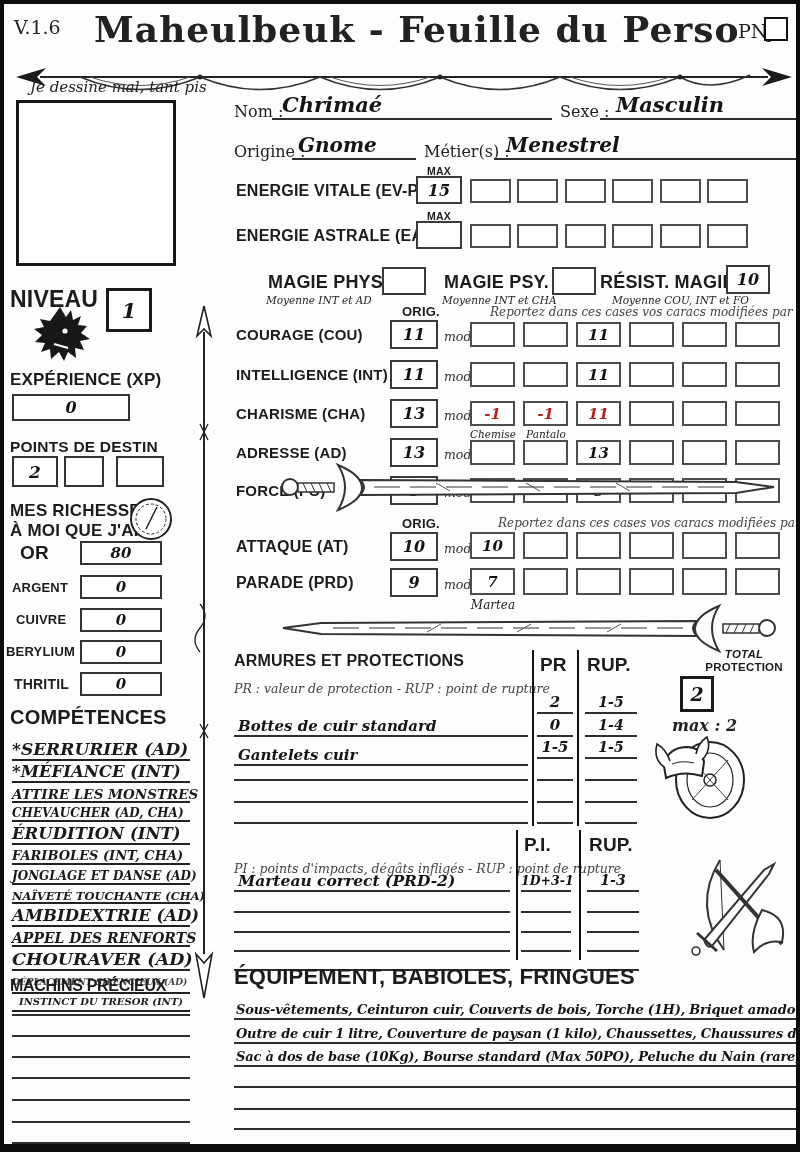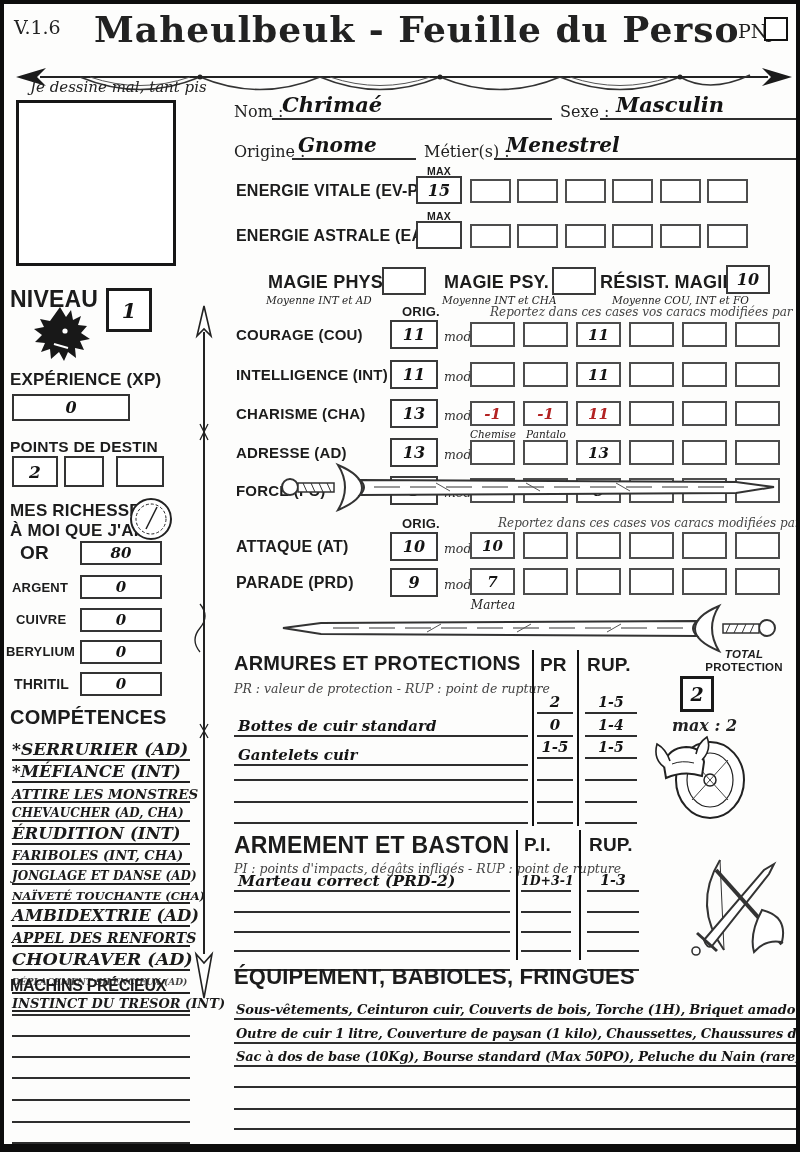--- a/index.html
+++ b/index.html
@@ -118,21 +118,21 @@
   <div class="sk" style="top:802px;height:16px;font-size:12px;"><span>CHEVAUCHER (AD, CHA)</span></div>
   <div class="sk" style="top:820px;height:21px;font-size:16.5px;"><span>ÉRUDITION (INT)</span></div>
   <div class="sk" style="top:844px;height:17px;font-size:13px;"><span>FARIBOLES (INT, CHA)</span></div>
   <div class="sk" style="top:865px;height:16px;font-size:12px;"><span>JONGLAGE ET DANSE (AD)</span></div>
   <div class="sk" style="top:885px;height:15px;font-size:11.5px;"><span>NAÏVETÉ TOUCHANTE (CHA)</span></div>
   <div class="sk" style="top:902px;height:21px;font-size:16.5px;"><span>AMBIDEXTRIE (AD)</span></div>
   <div class="sk" style="top:926px;height:17px;font-size:14px;"><span>APPEL DES RENFORTS</span></div>
   <div class="sk" style="top:945px;height:22px;font-size:17.5px;"><span>CHOURAVER (AD)</span></div>
   <div class="sk" style="top:973px;height:17px;font-size:9px;color:#444;"><span>DÉPLACEMENT SILENCIEUX (AD)</span></div>
   <div class="p" style="left:6px;top:973px;font-size:16px;letter-spacing:-0.3px;">MACHINS PRÉCIEUX</div>
-  <div class="sk" style="top:992px;height:16px;font-size:13px;text-align:center;"><span>INSTINCT DU TRESOR (INT)</span></div>
+  <div class="sk" style="top:992px;height:16px;font-size:10px;text-align:center;"><span>INSTINCT DU TRESOR (INT)</span></div>
 
   <div class="u" style="left:8px;top:992px;width:178px;height:20px;"></div>
   <div class="u" style="left:8px;top:1013px;width:178px;height:20px;"></div>
   <div class="u" style="left:8px;top:1034px;width:178px;height:20px;"></div>
   <div class="u" style="left:8px;top:1055px;width:178px;height:20px;"></div>
   <div class="u" style="left:8px;top:1077px;width:178px;height:20px;"></div>
   <div class="u" style="left:8px;top:1099px;width:178px;height:20px;"></div>
   <div class="u" style="left:8px;top:1120px;width:178px;height:20px;"></div>
 
   <div class="abs" style="left:184px;top:300px;">
@@ -397,21 +397,21 @@
         <rect x="22" y="22" width="36" height="9" fill="#fff" stroke="#333" stroke-width="1.5"></rect>
         <path d="M27,22 l4,9 M35,22 l4,9 M43,22 l4,9 M51,22 l4,9" stroke="#333" stroke-width="1"></path>
         <path d="M62,4 q14,22 0,45 q24,-10 24,-22 q0,-13 -24,-23 z" fill="#fff" stroke="#333" stroke-width="2"></path>
         <path d="M84,19 L460,21 L498,26 L460,32 L84,34 Q92,26 84,19 z" fill="#fff" stroke="#333" stroke-width="2"></path>
         <line x1="98" y1="26" x2="455" y2="26" stroke="#333" stroke-width="1" stroke-dasharray="26,10"></line>
         <path d="M160,22 l14,8 M250,22 l14,8 M340,22 l14,8" stroke="#555" stroke-width="1"></path>
       </g>
     </svg>
   </div>
 
-  <div class="p" style="left:230px;top:648px;font-size:20px;">ARMURES ET PROTECTIONS</div>
+  <div class="p" style="left:230px;top:648px;font-size:16px;">ARMURES ET PROTECTIONS</div>
   <div class="c ci" style="left:230px;top:677px;font-size:12.5px;color:#444;">PR : valeur de protection - RUP : point de rupture</div>
   <div class="vl" style="left:528px;top:646px;height:176px;"></div>
   <div class="vl" style="left:573px;top:646px;height:176px;"></div>
   <div class="p" style="left:536px;top:650px;font-size:19px;">PR</div>
   <div class="p" style="left:583px;top:650px;font-size:19px;">RUP.</div>
 
   <div class="u" style="left:533px;top:689px;width:36px;height:21px;text-align:center;">
     <span class="h" style="font-size:15px;">2</span></div>
   <div class="u" style="left:581px;top:689px;width:52px;height:21px;text-align:center;">
     <span class="h" style="font-size:14px;">1-5</span></div>
@@ -453,21 +453,20 @@
       <ellipse cx="58" cy="50" rx="34" ry="38" fill="#fff" stroke="#222" stroke-width="2"></ellipse>
       <ellipse cx="58" cy="50" rx="23" ry="27" fill="none" stroke="#222" stroke-width="1.2"></ellipse>
       <circle cx="58" cy="50" r="6" fill="#fff" stroke="#222" stroke-width="1.5"></circle>
       <path d="M40,30 l36,40 M76,30 l-36,40" stroke="#444" stroke-width="1"></path>
       <path d="M12,36 q3,-18 22,-19 q16,0 18,15 l-2,14 q-18,-6 -36,2 z" fill="#fff" stroke="#222" stroke-width="2"></path>
       <path d="M12,37 q-11,-8 -7,-23 q9,5 13,17 M50,30 q10,-10 5,-23 q-9,6 -11,17" fill="#fff" stroke="#222" stroke-width="1.6"></path>
       <path d="M20,34 q10,-4 22,-1" fill="none" stroke="#222" stroke-width="1"></path>
     </svg>
   </div>
 
-  <div class="p" style="left:230px;top:828px;font-size:23px;">ARMEMENT ET BASTON</div>
   <div class="c ci" style="left:230px;top:857px;font-size:12.5px;color:#444;">PI : points d'impacts, dégâts infligés - RUP : point de rupture</div>
   <div class="vl" style="left:512px;top:826px;height:130px;"></div>
   <div class="vl" style="left:575px;top:826px;height:130px;"></div>
   <div class="p" style="left:520px;top:830px;font-size:19px;">P.I.</div>
   <div class="p" style="left:585px;top:830px;font-size:19px;">RUP.</div>
 
   <div class="u" style="left:230px;top:867px;width:276px;height:21px;">
     <span class="h" style="font-size:15.5px;position:absolute;bottom:0;left:4px;">Marteau correct (PRD-2)</span>
     </div>
   <div class="u" style="left:517px;top:867px;width:50px;height:21px;text-align:center;">

